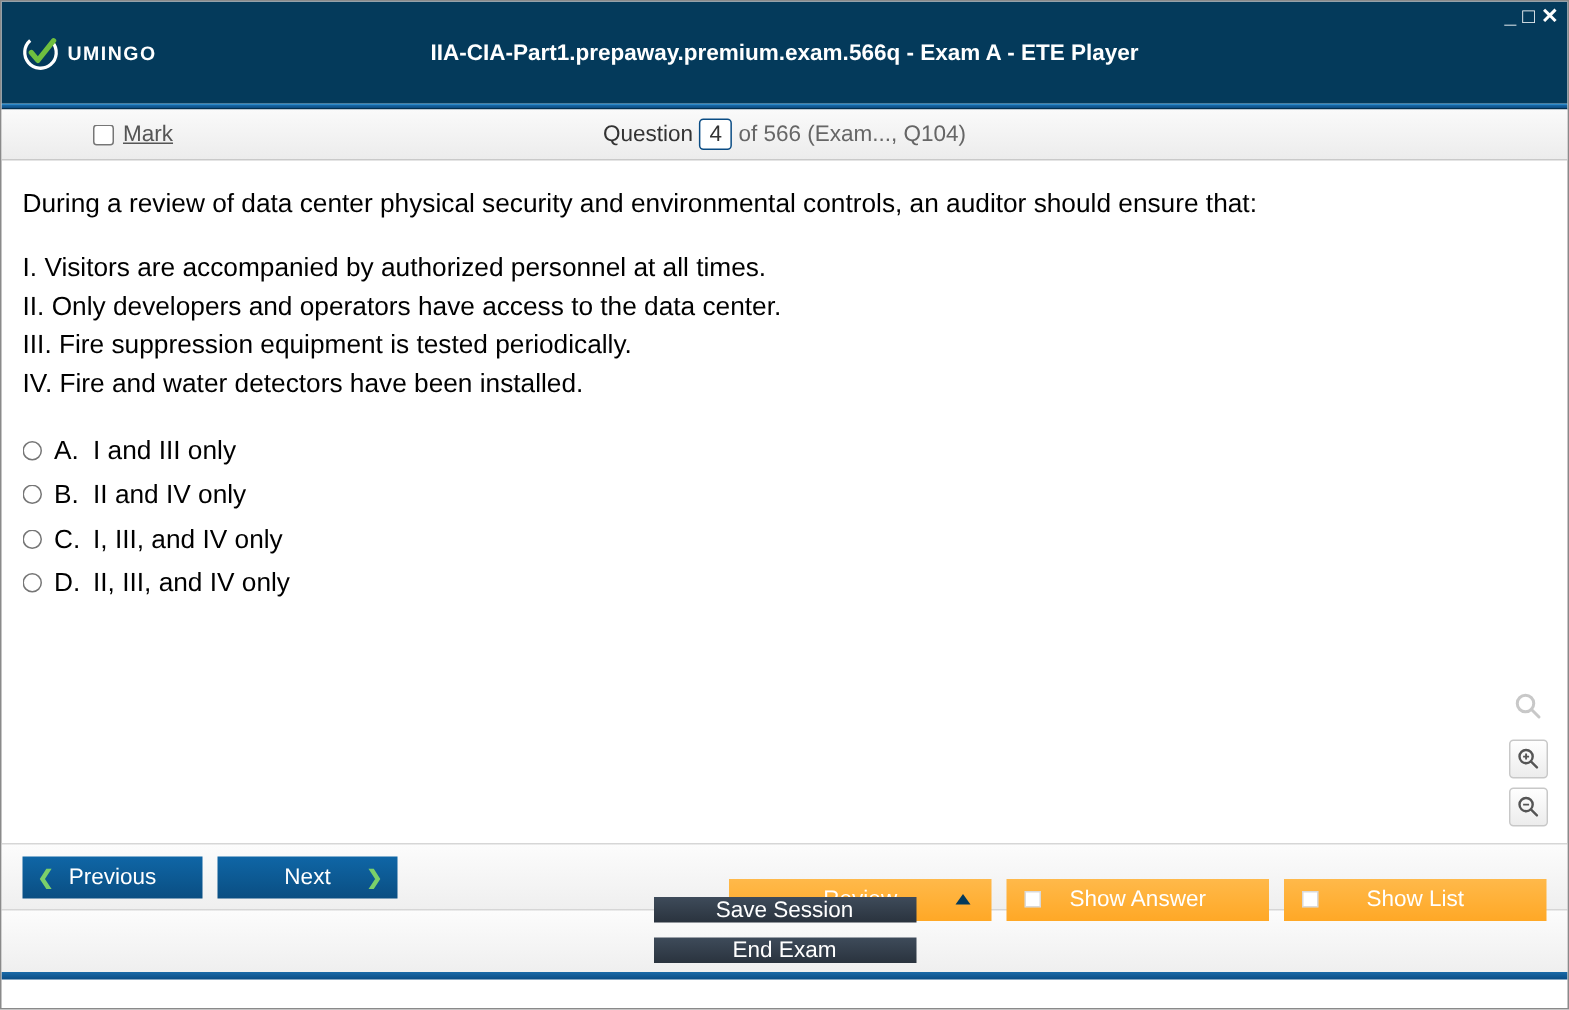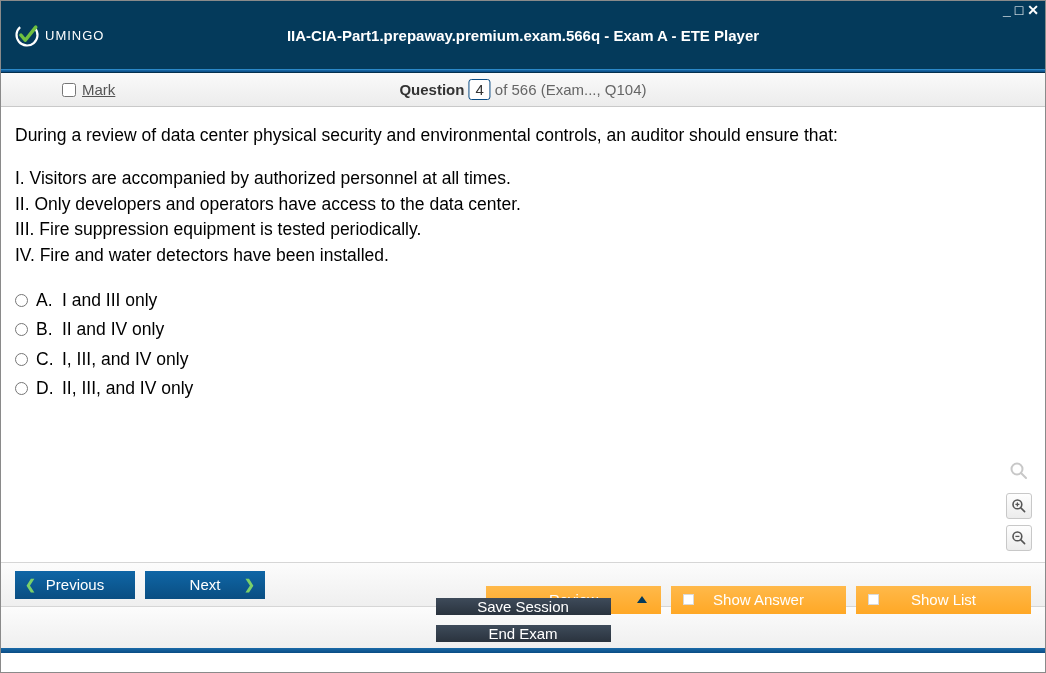--- a/index.html
+++ b/index.html
@@ -26,21 +26,21 @@
     align-items: center;
     gap: 4px;
   }
   .logo-check {
     width: 28px;
     height: 28px;
     position: relative;
   }
   .logo-text {
     font-size: 13px;
-    font-weight: normal;
+    font-weight: bold;
     letter-spacing: 1px;
     color: #fff;
   }
   .title-text {
     position: absolute;
     left: 50%;
     transform: translateX(-50%);
     font-size: 15px;
     font-weight: bold;
     color: #fff;
@@ -78,21 +78,21 @@
   .mark-wrap input { width: 14px; height: 14px; }
   .mark-label { text-decoration: underline; }
   .q-center {
     position: absolute;
     left: 50%;
     transform: translateX(-50%);
     display: flex;
     align-items: center;
     gap: 4px;
   }
-  .q-center .ql { font-weight: bold; color: #333; }
+  .q-center .ql { font-weight: normal; color: #333; }
   .q-num-box {
     border: 1px solid #0a4c84;
     border-radius: 3px;
     padding: 1px 6px;
     color: #333;
     font-size: 15px;
     background:#fff;
   }
   .q-rest { color: #666; }
   

